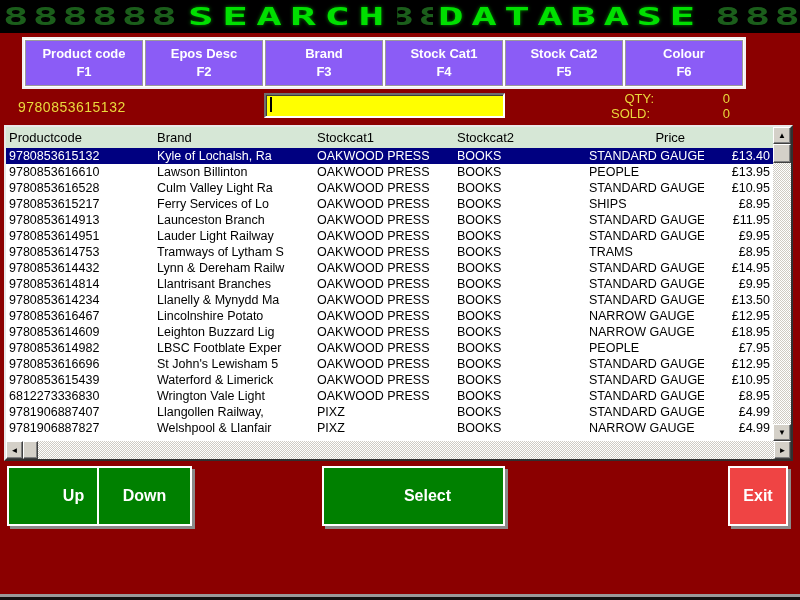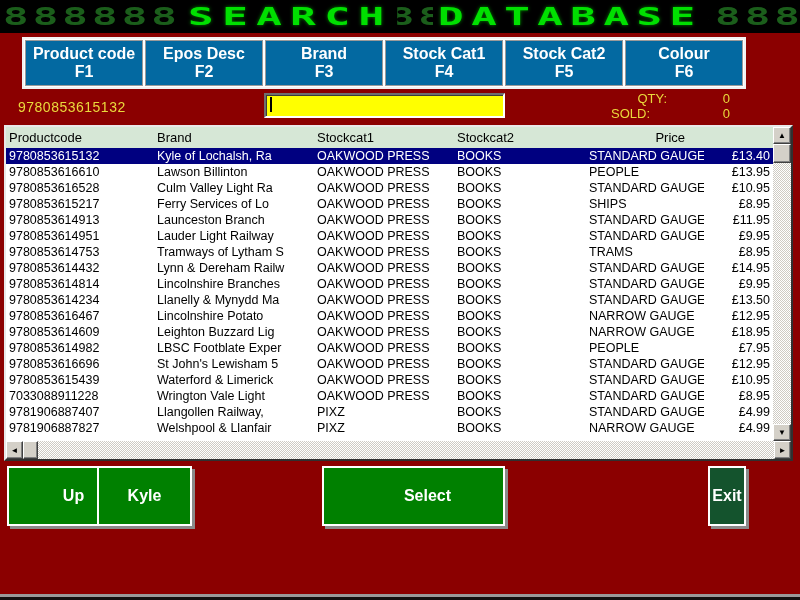--- a/index.html
+++ b/index.html
@@ -12,30 +12,30 @@
   .lcd{font-family:"DejaVu Sans Mono",monospace;font-weight:bold;font-size:25px;line-height:27px;
        display:inline-block;transform:scaleX(1.7);transform-origin:0 50%;white-space:pre;}
   .lcd-dim{position:absolute;left:3px;top:3px;color:#1b5e1b;letter-spacing:2.4px;}
   .lcd-word{position:absolute;top:3px;color:#00e000;background:#000;padding:0 3px;
             text-shadow:0 0 3px rgba(0,255,0,.55);}
   .lcd-word1{left:183px;letter-spacing:5px;}
   .lcd-word2{left:433px;letter-spacing:4.4px;}
   
   .fkey-strip{position:absolute;left:22px;top:37px;width:718px;height:46px;background:#ffffff;
               border:2px solid #f2f2f2;display:flex;gap:2px;padding:1px;}
-  .fkey-btn{flex:1;background:#0369a1;border:1px solid #9a9a9a;color:#fff;font-weight:bold;
-            font-size:16px;text-align:center;display:flex;flex-direction:column;justify-content:center;line-height:18px;cursor:default;}
+  .fkey-btn{flex:1;background:#8b5cf6;border:1px solid #9a9a9a;color:#fff;font-weight:bold;
+            font-size:13px;text-align:center;display:flex;flex-direction:column;justify-content:center;line-height:18px;cursor:default;}
   
   .current-code{position:absolute;left:18px;top:99px;color:#ead93c;font-size:14px;letter-spacing:.5px;}
   .search-input{position:absolute;left:264px;top:93px;width:237px;height:21px;background:#FFFF00;
                 border:2px solid;border-color:#6f6f6f #ffffff #ffffff #6f6f6f;
                 box-shadow:inset 1px 1px 0 #3c3c3c;}
   .caret{position:absolute;left:4px;top:2px;width:2px;height:15px;background:#000;}
   .yellow-lbl{position:absolute;color:#ead93c;font-size:13px;width:90px;text-align:right;}
-  .qty-lbl{left:577px;top:91px;}
+  .qty-lbl{left:564px;top:91px;}
   .qty-val{left:640px;top:91px;}
   .sold-lbl{left:560px;top:106px;}
   .sold-val{left:640px;top:106px;}
   
   .table-frame{position:absolute;left:4px;top:125px;width:789px;height:336px;background:#5eead4;
                border:2px solid;border-color:#e8e8e8 #303030 #303030 #e8e8e8;
                display:flex;flex-direction:column;box-sizing:border-box;}
   .table-upper{flex:1;display:flex;min-height:0;}
   .table-main{flex:1;display:flex;flex-direction:column;min-width:0;background:#fff;overflow:hidden;}
   .tgrid{display:grid;grid-template-columns:148px 160px 140px 132px 118px 1fr;}
@@ -61,21 +61,21 @@
   .sb-thumb.v{height:19px;width:18px;}
   .sb-thumb.h{width:15px;height:18px;}
   .sb-fill{flex:1;}
   
   .big-btn{position:absolute;top:466px;height:60px;background:#008000;border:2px solid #fff;
            box-shadow:3px 3px 0 #8a8a8a;color:#fff;font-weight:bold;font-size:16px;
            display:flex;align-items:center;justify-content:center;box-sizing:border-box;cursor:default;}
   .btn-up{left:7px;width:101px;padding-left:32px;}
   .btn-down{left:97px;width:95px;}
   .btn-select{left:322px;width:183px;padding-left:28px;}
-  .btn-exit{left:708px;width:38px;background:#14532d;}
+  .btn-exit{left:728px;width:60px;background:#ef4444;}
   
   .bottom-gray{position:absolute;left:0;top:594px;width:800px;height:3px;background:#9a9a9a;}
   .bottom-black{position:absolute;left:0;top:597px;width:800px;height:3px;background:#111;}
 </style>
 </head>
 <body>
 
 <div id="screen">
 
   <div class="titlebar">
@@ -190,21 +190,21 @@
             <div class="tr tgrid">
               <div class="td c0">9780853614432</div>
               <div class="td c1">Lynn &amp; Dereham Railw</div>
               <div class="td c2">OAKWOOD PRESS</div>
               <div class="td c3">BOOKS</div>
               <div class="td c4">STANDARD GAUGE</div>
               <div class="td c5">£14.95</div>
             </div>
             <div class="tr tgrid">
               <div class="td c0">9780853614814</div>
-              <div class="td c1">Lincolnshire Branches</div>
+              <div class="td c1">Llantrisant Branches</div>
               <div class="td c2">OAKWOOD PRESS</div>
               <div class="td c3">BOOKS</div>
               <div class="td c4">STANDARD GAUGE</div>
               <div class="td c5">£9.95</div>
             </div>
             <div class="tr tgrid">
               <div class="td c0">9780853614234</div>
               <div class="td c1">Llanelly &amp; Mynydd Ma</div>
               <div class="td c2">OAKWOOD PRESS</div>
               <div class="td c3">BOOKS</div>
@@ -245,21 +245,21 @@
             </div>
             <div class="tr tgrid">
               <div class="td c0">9780853615439</div>
               <div class="td c1">Waterford &amp; Limerick</div>
               <div class="td c2">OAKWOOD PRESS</div>
               <div class="td c3">BOOKS</div>
               <div class="td c4">STANDARD GAUGE</div>
               <div class="td c5">£10.95</div>
             </div>
             <div class="tr tgrid">
-              <div class="td c0">7033088911228</div>
+              <div class="td c0">6812273336830</div>
               <div class="td c1">Wrington Vale Light</div>
               <div class="td c2">OAKWOOD PRESS</div>
               <div class="td c3">BOOKS</div>
               <div class="td c4">STANDARD GAUGE</div>
               <div class="td c5">£8.95</div>
             </div>
             <div class="tr tgrid">
               <div class="td c0">9781906887407</div>
               <div class="td c1">Llangollen Railway,</div>
               <div class="td c2">PIXZ</div>
@@ -294,19 +294,19 @@
         </div>
       <div class="sb-thumb h"></div>
       <div class="sb-fill"></div>
       <div class="sb-btn">
           <span>►</span>
         </div>
     </div>
   </div>
 
   <div class="big-btn btn-up">Up</div>
-  <div class="big-btn btn-down">Kyle</div>
+  <div class="big-btn btn-down">Down</div>
   <div class="big-btn btn-select">Select</div>
   <div class="big-btn btn-exit">Exit</div>
 
   <div class="bottom-gray"></div>
   <div class="bottom-black"></div>
 </div>
 
 </body></html>

